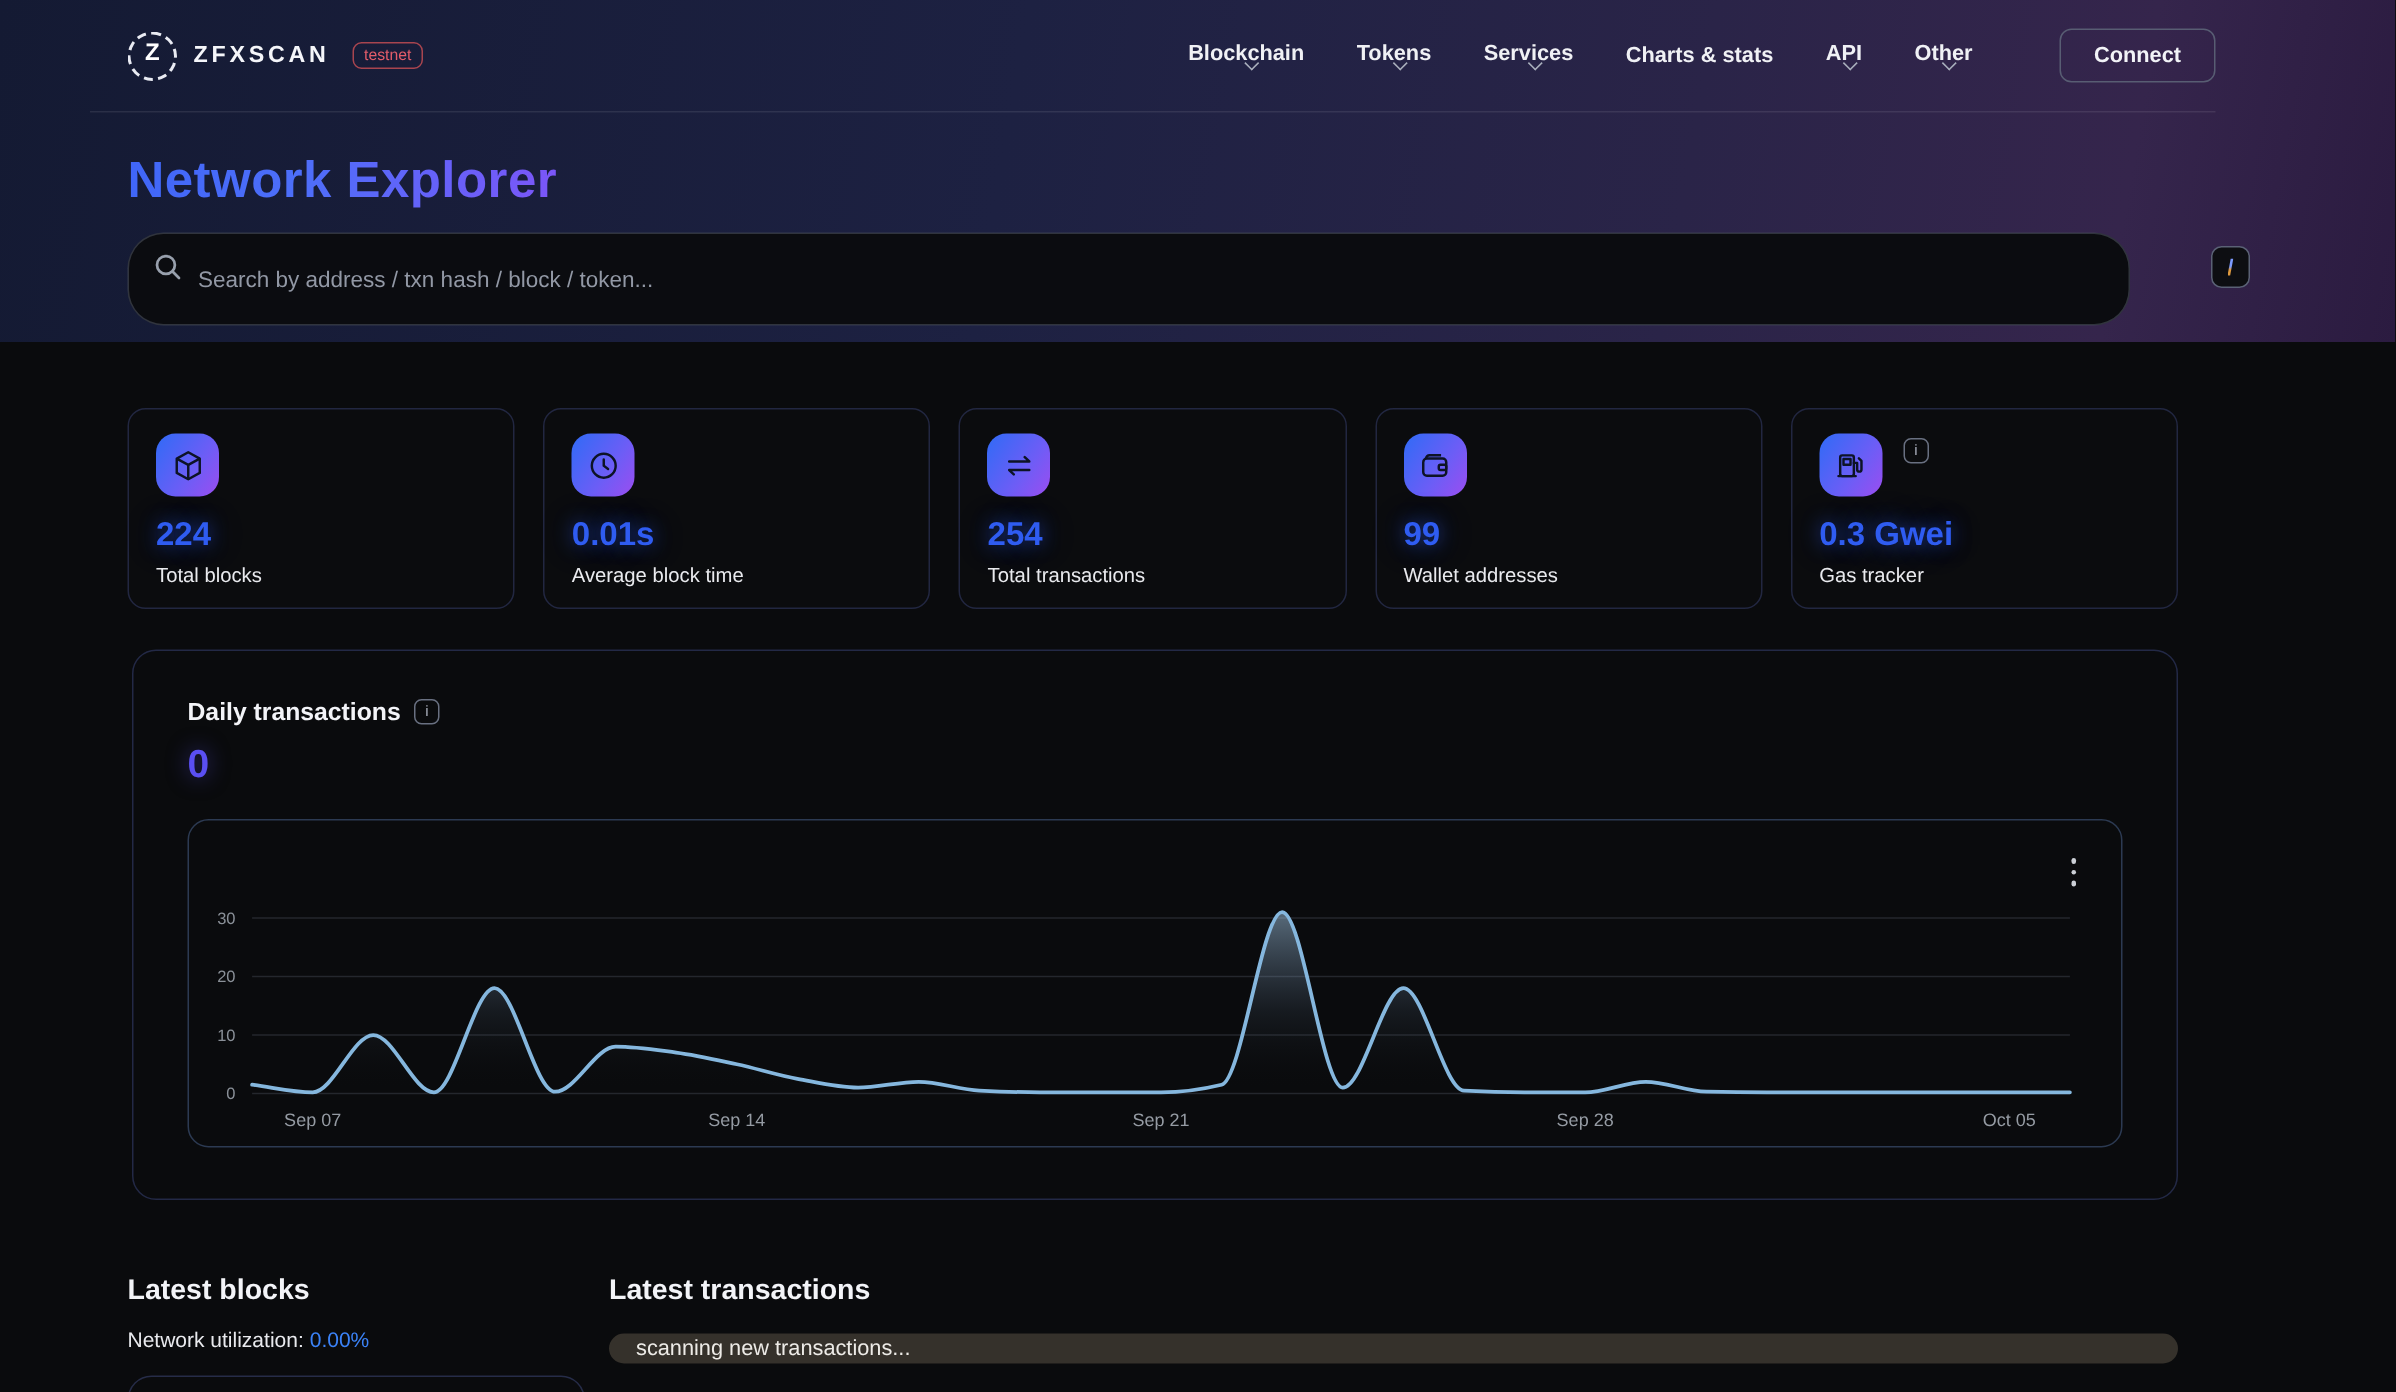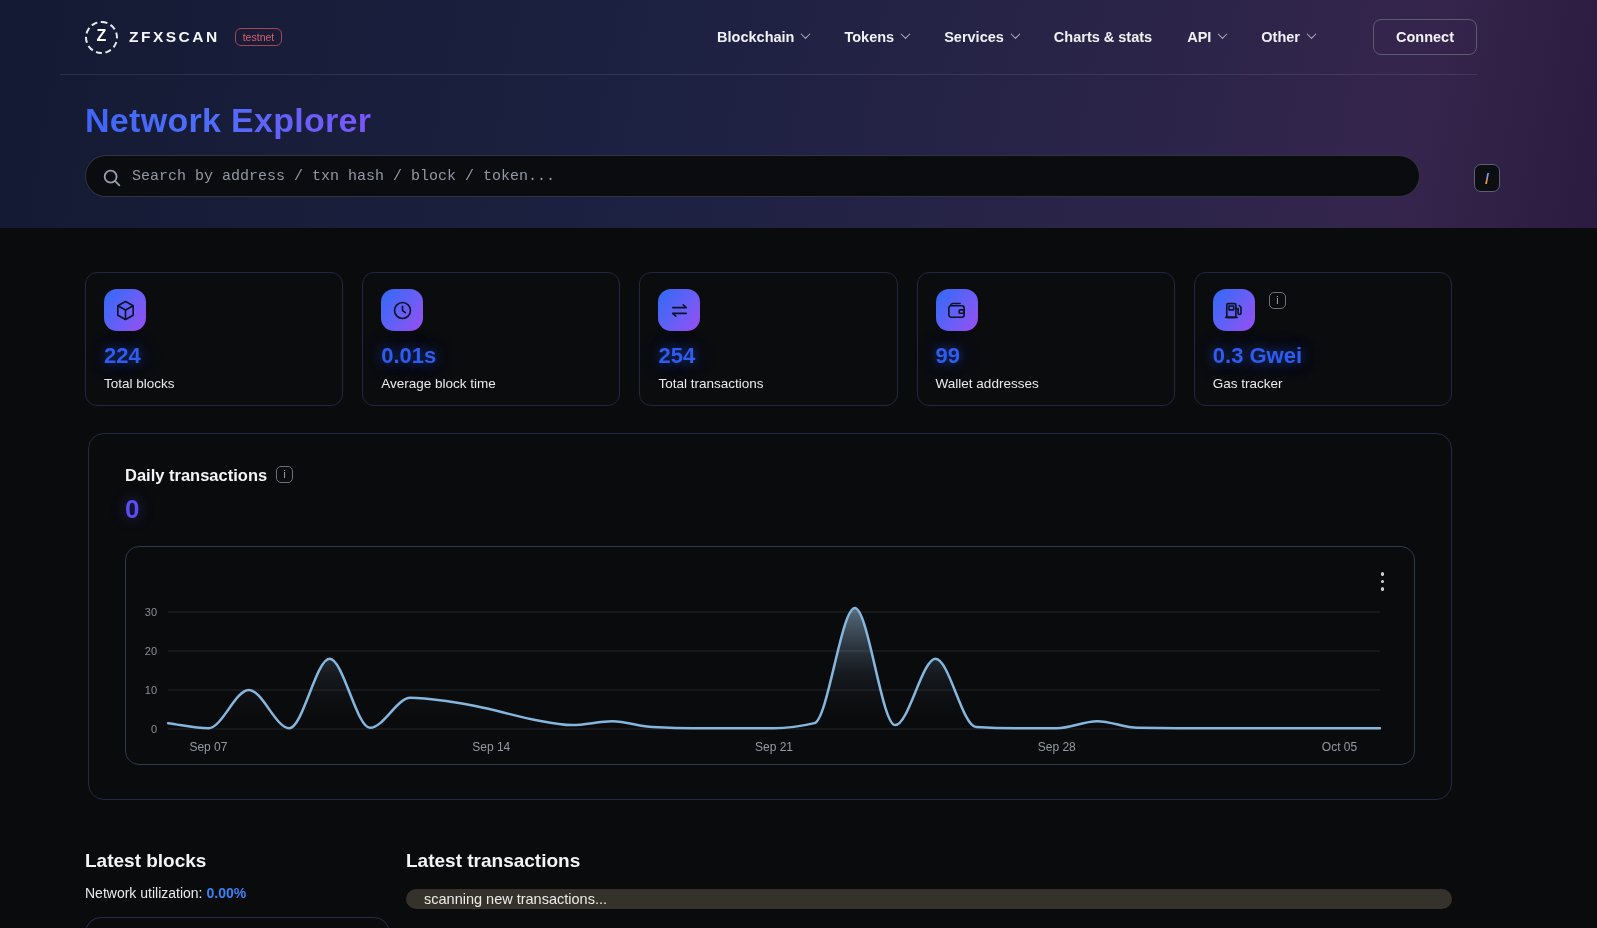--- a/index.html
+++ b/index.html
@@ -9,30 +9,30 @@
 
   
   .hero { height:228px; background:linear-gradient(100deg,#141a33 0%,#1d2142 42%,#2a2448 70%,#35254c 88%,#2b1b40 100%); }
   .navbar { display:flex; align-items:center; height:74px; padding:0 120px 0 85px; }
   .brand { display:flex; align-items:center; gap:11px; }
   .logo-ring { width:33px; height:33px; border:2px dashed #e9ebf3; border-radius:50%; display:flex; align-items:center; justify-content:center; }
   .logo-letter { font-size:16px; font-weight:800; color:#fff; transform:translateY(-1px); }
   .brand-name { font-size:15.5px; font-weight:800; letter-spacing:2.5px; color:#f5f6fa; }
   .badge { margin-left:4px; font-size:10.5px; color:#e35d6a; border:1px solid #a8454f; border-radius:6px; padding:2px 7px; }
   .nav-menu { margin-left:auto; display:flex; align-items:center; gap:35px; margin-right:58px; }
-  .nav-item { display:flex; align-items:center; font-size:14.5px; font-weight:600; color:#f0f1f5; cursor:pointer; white-space:nowrap; }
+  .nav-item { display:flex; align-items:center; font-size:14.5px; font-weight:600; color:#f0f1f5; cursor:pointer; white-space:nowrap;flex-direction:column; }
   .chev { width:7px; height:7px; border-right:1.6px solid #aab0bd; border-bottom:1.6px solid #aab0bd; transform:rotate(45deg) translate(-1px,-1px); margin-left:8px; margin-top:-4px; }
   .connect-btn { border:1px solid #585d73; background:transparent; color:#f2f3f7; font-size:14.5px; font-weight:600; padding:9px 22px; border-radius:8px; cursor:pointer; font-family:Liberation Sans, sans-serif; }
   .nav-divider { height:1px; background:rgba(255,255,255,0.09); margin:0 120px 0 60px; }
   .hero-title { margin:26px 0 0 85px; font-size:34px; font-weight:800; letter-spacing:.3px; width:fit-content;
     background:linear-gradient(90deg,#4066f8 0%,#4d6ef9 40%,#7b56f8 100%);
     -webkit-background-clip:text; background-clip:text; color:transparent; }
   .search-row { position:relative; margin:15px 85px 0 85px; height:46px; }
-  .search-input { width:1335px; height:42px; background:#0b0c10; border:1px solid rgba(148,158,180,0.28); border-radius:24px;
-    color:#d6d9e0; font-size:15px; font-family:Liberation Mono, monospace; padding:0 56px 0 46px; outline:none; }
+  .search-input { width:1335px; height:62px; background:#0b0c10; border:1px solid rgba(148,158,180,0.28); border-radius:24px;
+    color:#d6d9e0; font-size:15px; font-family:Liberation Sans, sans-serif; padding:0 56px 0 46px; outline:none; }
   .search-input::placeholder { color:#9298a5; }
   .search-icon { position:absolute; left:16px; top:12px; }
   .kbd { position:absolute; right:12px; top:9px; width:26px; height:28px; border:1px solid #5a6175; border-radius:7px;
     background:#0d0e12; display:flex; align-items:center; justify-content:center; }
   .kbd span { font-size:15px; font-weight:600; background:linear-gradient(180deg,#7c9bff 46%,#e09a3e 58%);
     -webkit-background-clip:text; background-clip:text; color:transparent; }
 
   
   .stats-row { display:flex; gap:19px; margin:44px 145px 0 85px; }
   .stat-card { flex:1; height:134px; background:#0b0c0e; border:1px solid #222741; border-radius:12px; padding:16px 18px; }
@@ -56,21 +56,21 @@
   .kebab { position:absolute; top:22px; right:27px; display:flex; flex-direction:column; gap:4px; cursor:pointer; padding:3px; }
   .kebab i { width:3.5px; height:3.5px; border-radius:50%; background:#ccd0d6; }
   #chart-svg { display:block; width:100%; height:100%; }
 
   
   .bottom-row { display:flex; margin:50px 145px 0 85px; }
   .col-left { width:321px; flex-shrink:0; }
   .col-right { flex:1; }
   .section-title { font-size:19px; font-weight:700; color:#f3f4f8; }
   .net-util { margin-top:13px; font-size:14px; color:#e9eaee; }
-  .net-util b { color:#3b82f6; font-weight:700; margin-left:4px; }
+  .net-util b { color:#3b82f6; font-weight:400; margin-left:4px; }
   .blocks-stub { margin-top:16px; width:305px; height:70px; border:1px solid #262c48; border-radius:16px; }
   .scan-bar { margin-top:17px; height:20px; background:#35312b; border-radius:10px; display:flex; align-items:center;
     padding-left:18px; font-size:14.5px; color:#edebe7; }
 
   .icon-dark { stroke:#0d1326; }
 </style>
 </head>
 <body>
 
 <div id="app">

